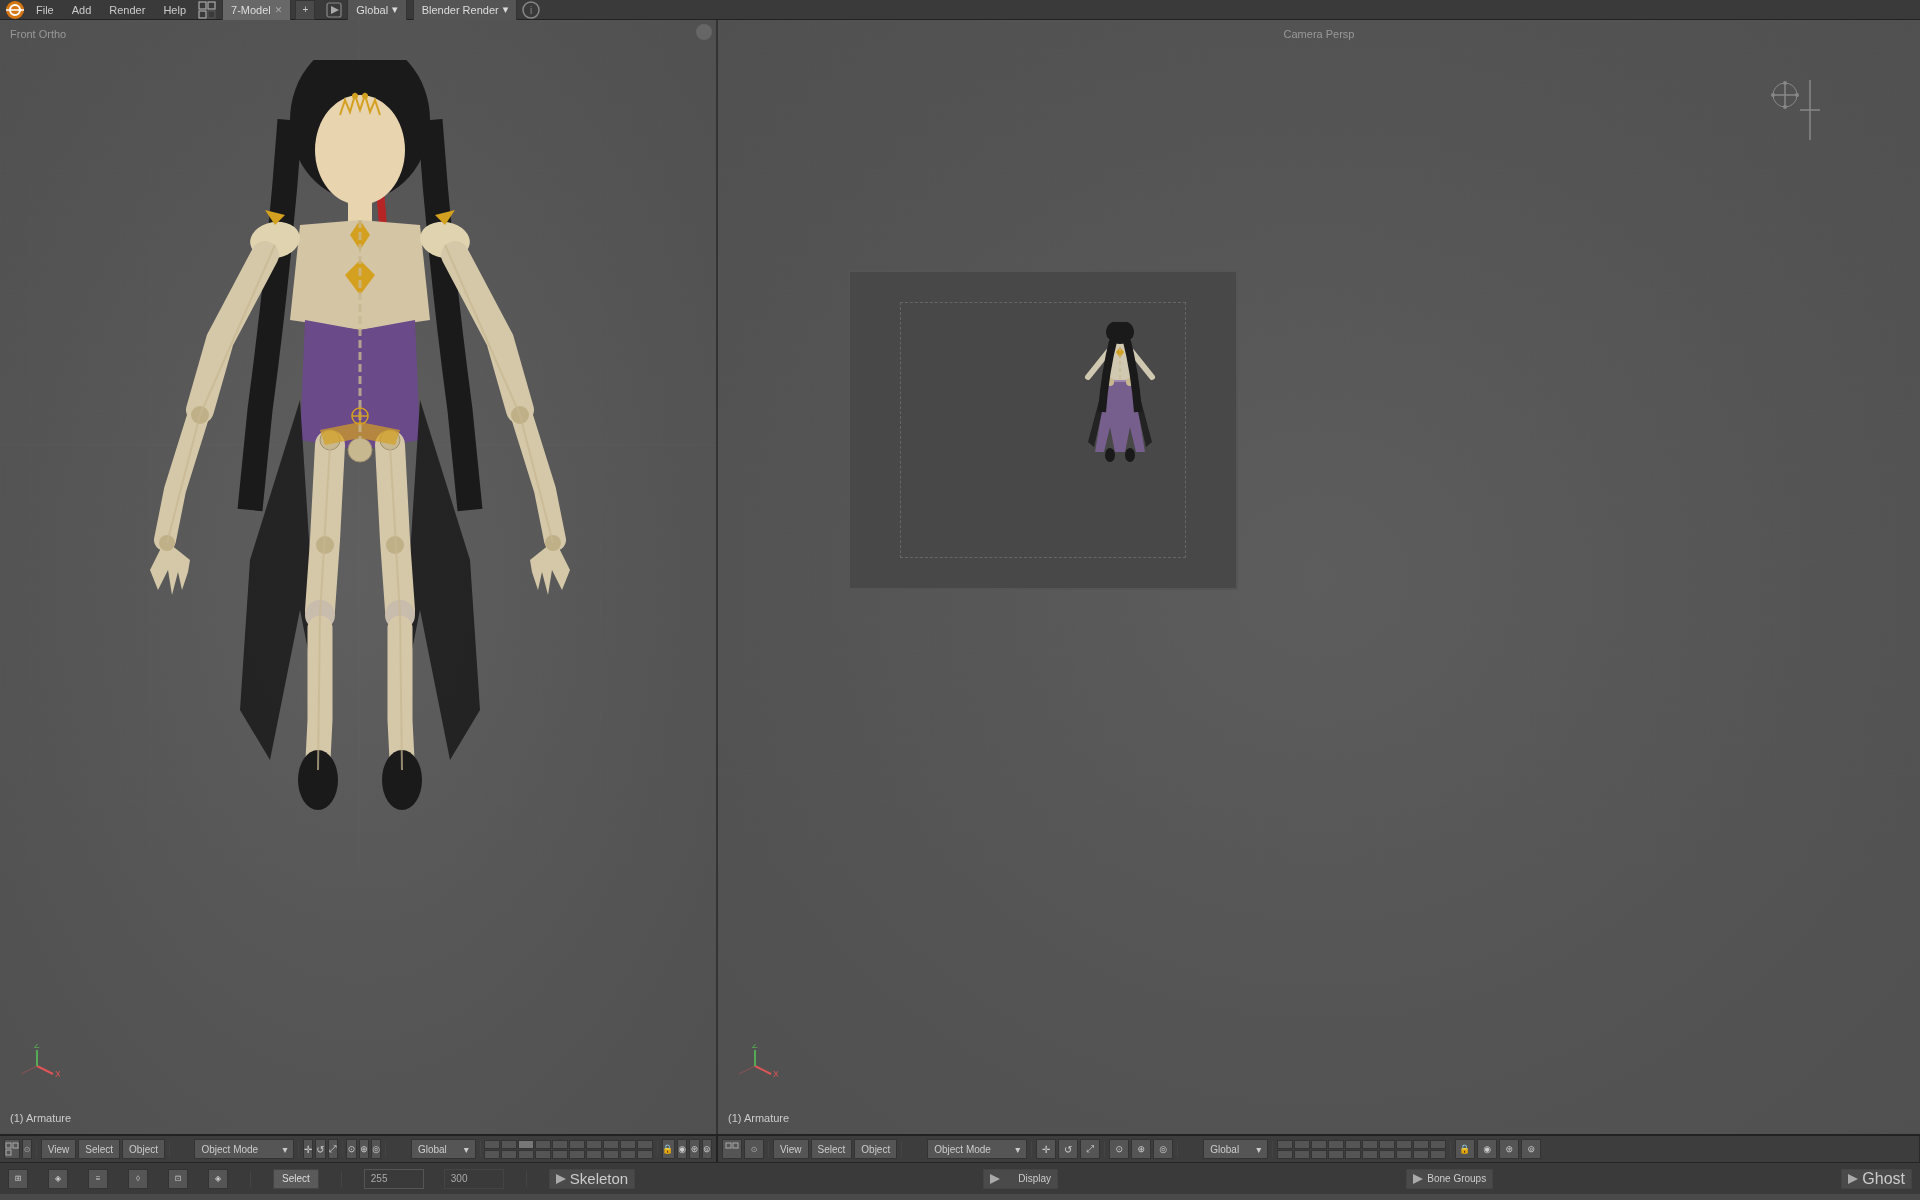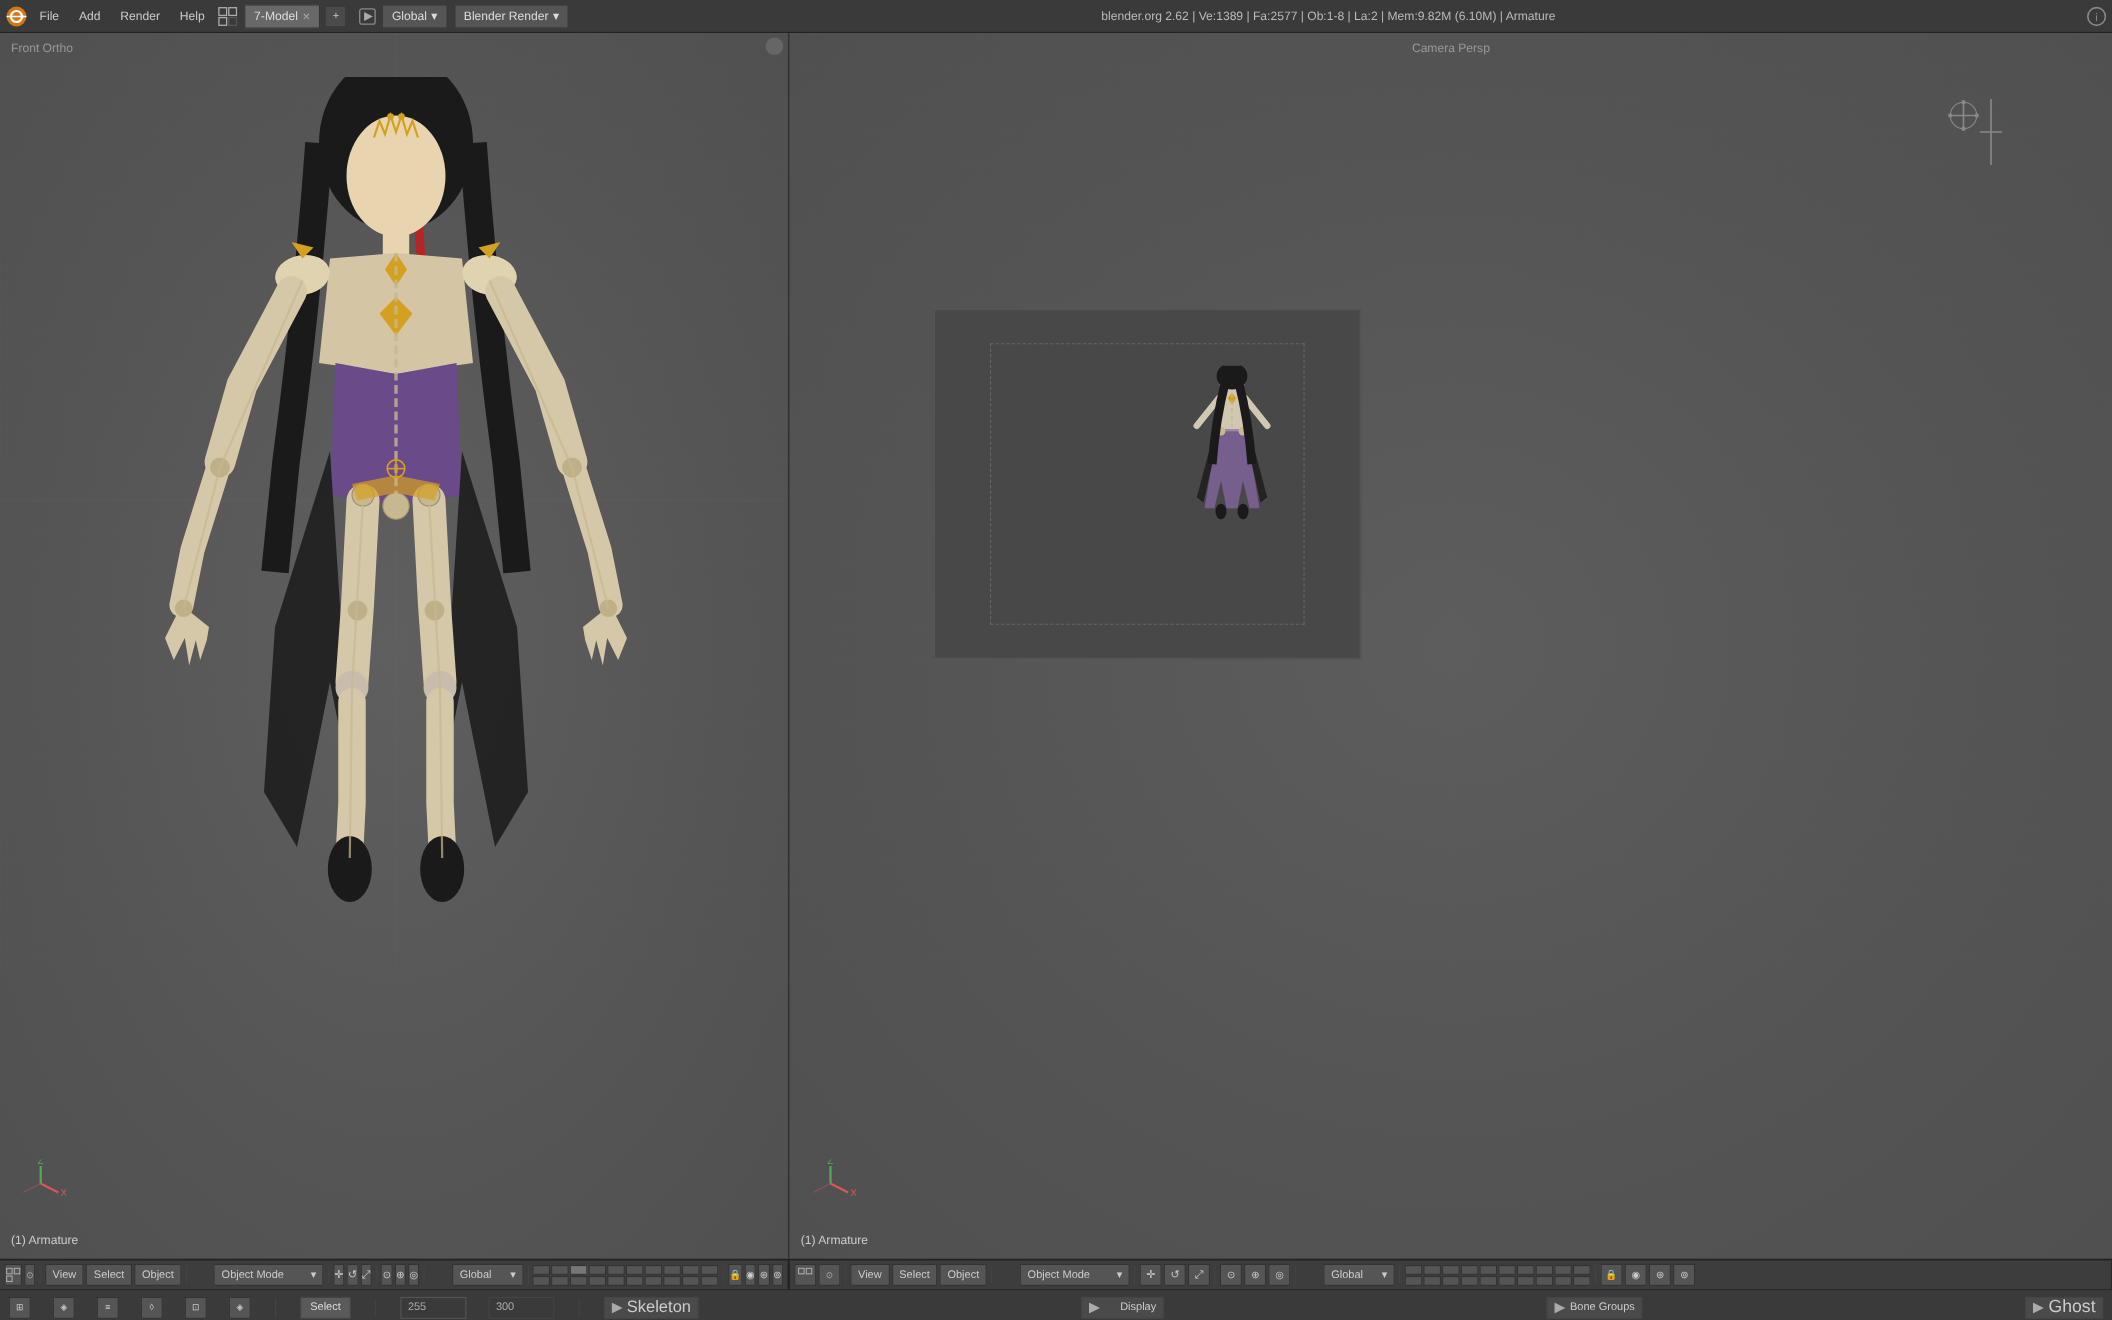--- a/index.html
+++ b/index.html
@@ -10,21 +10,21 @@
       font-family: 'Arial', sans-serif;
       font-size: 11px;
       color: #e0e0e0;
       overflow: hidden;
       user-select: none;
     }
 
     
     #top-bar {
       width: 100%;
-      height: 30px;
+      height: 20px;
       background: #3a3a3a;
       display: flex;
       align-items: center;
       border-bottom: 1px solid #222;
       padding: 0 4px;
       gap: 2px;
       flex-shrink: 0;
     }
     .menu-item {
       padding: 2px 8px;
@@ -292,23 +292,20 @@
   <div class="scene-block">
     <span>Global</span>
     <span>▾</span>
   </div>
 
   <div class="render-engine-block">
     <span>Blender Render</span>
     <span>▾</span>
   </div>
 
-  <div class="status-bar-top">
-    <span>blender.org 2.62 | Ve:1389 | Fa:2577 | Ob:1-8 | La:2 | Mem:9.82M (6.10M) | Armature</span>
-  </div>
 
   <svg width="20" height="20" viewBox="0 0 20 20">
     <circle cx="10" cy="10" r="8" fill="none" stroke="#888" stroke-width="1.5"></circle>
     <text x="10" y="14" text-anchor="middle" fill="#888" font-size="10">i</text>
   </svg>
 </div>
 
 <div id="main-area">
 
   <div id="viewport-left">

